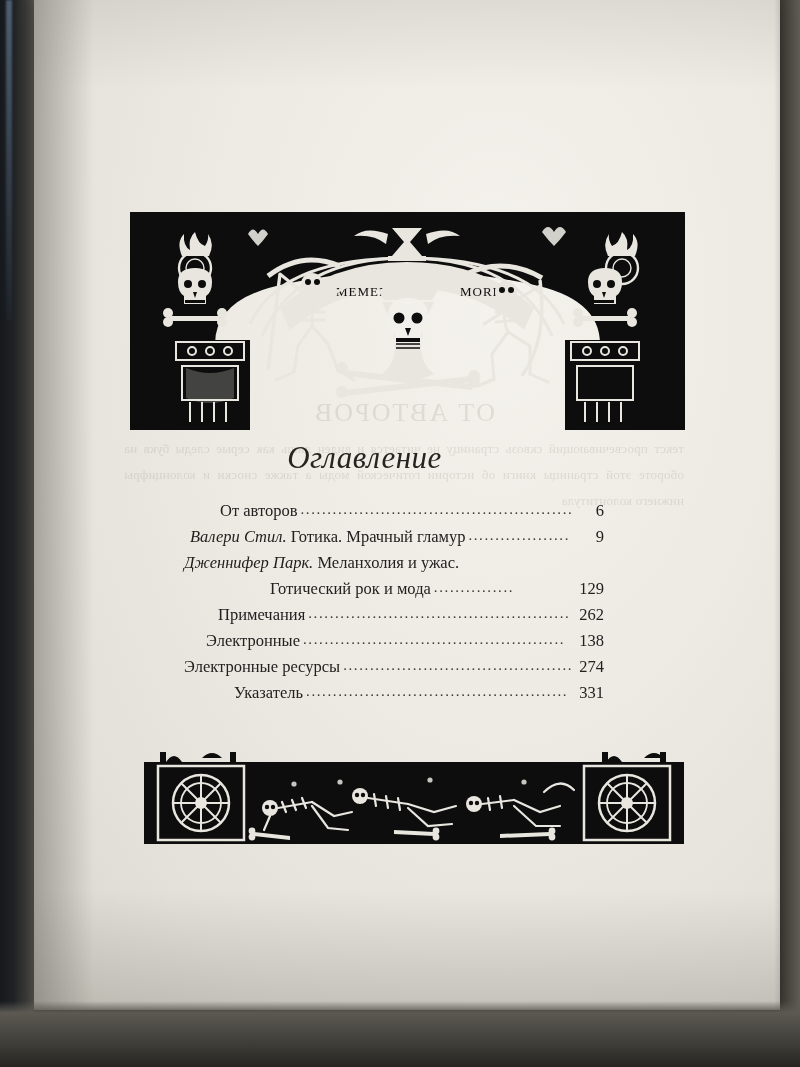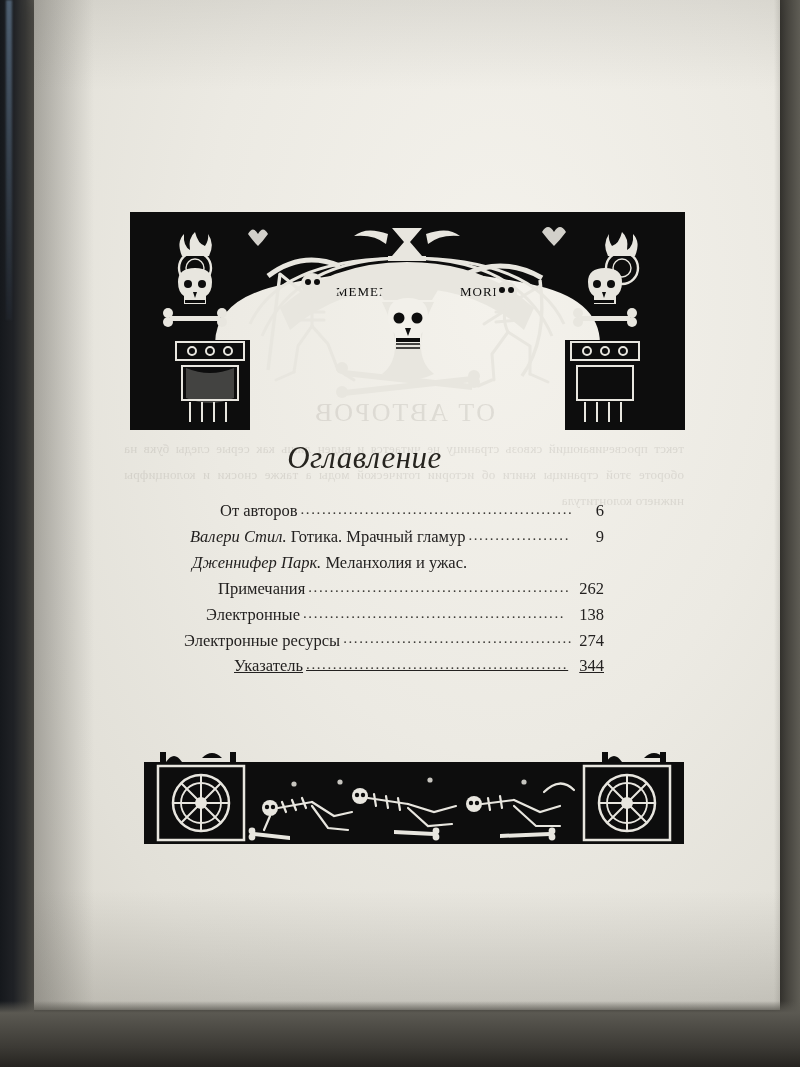--- a/index.html
+++ b/index.html
@@ -176,25 +176,25 @@
   }
   
   .toc-row.cont .label {
     padding-left: 86px;
   }
   .toc-row.nodots .dots { visibility: hidden; }
 
   
   .toc-row.r1 { padding-left: 36px; }
   .toc-row.r2 { padding-left: 6px; }
-  .toc-row.r3 { padding-left: 0px; margin-left: 8px; }
+  .toc-row.r3 { padding-left: 0px; }
   .toc-row.r5 { padding-left: 34px; justify-content: flex-end; }
   .toc-row.r6 { padding-left: 22px; }
-  .toc-row.r7 { padding-left: 0px; align-items: center; }
-  .toc-row.r8 { padding-left: 50px; text-decoration: underline; }
+  .toc-row.r7 { padding-left: 0px; }
+  .toc-row.r8 { padding-left: 50px; }
 </style>
 </head>
 <body>
 
 <div id="photo">
 
   <div class="spine">
     <div class="spine-gloss"></div>
   </div>
 
@@ -373,20 +373,25 @@
           <span class="dots">........................</span>
           <span class="page-no">9</span>
         </div>
 
         <div class="toc-row r3 nodots">
           <span class="label"><em>Дженнифер Парк.</em> <span>Меланхолия и ужас.</span></span>
           <span class="dots">.....</span>
           <span class="page-no"></span>
         </div>
 
+        <div class="toc-row cont">
+          <span class="label">Готический рок и мода</span>
+          <span class="dots">...............</span>
+          <span class="page-no">129</span>
+        </div>
 
         <div class="toc-row r5">
           <span class="label">Примечания</span>
           <span class="dots">.................................................</span>
           <span class="page-no">262</span>
         </div>
 
         <div class="toc-row r6">
           <span class="label">Электронные</span>
           <span class="dots">.................................................</span>
@@ -395,21 +400,21 @@
 
         <div class="toc-row r7">
           <span class="label">Электронные ресурсы</span>
           <span class="dots">.................................................</span>
           <span class="page-no">274</span>
         </div>
 
         <div class="toc-row r8">
           <span class="label">Указатель</span>
           <span class="dots">.................................................</span>
-          <span class="page-no">344</span>
+          <span class="page-no">331</span>
         </div>
 
       </div>
 
       <div class="ornament-bottom">
         <svg viewBox="0 0 540 92" width="540" height="92" xmlns="http://www.w3.org/2000/svg">
           <rect x="0" y="10" width="540" height="82" fill="#0d0d0d"></rect>
 
           <path d="M22,10 q8,-12 16,0 z" fill="#0d0d0d"></path>
           <path d="M58,6 q10,-10 20,0 z" fill="#0d0d0d"></path>

